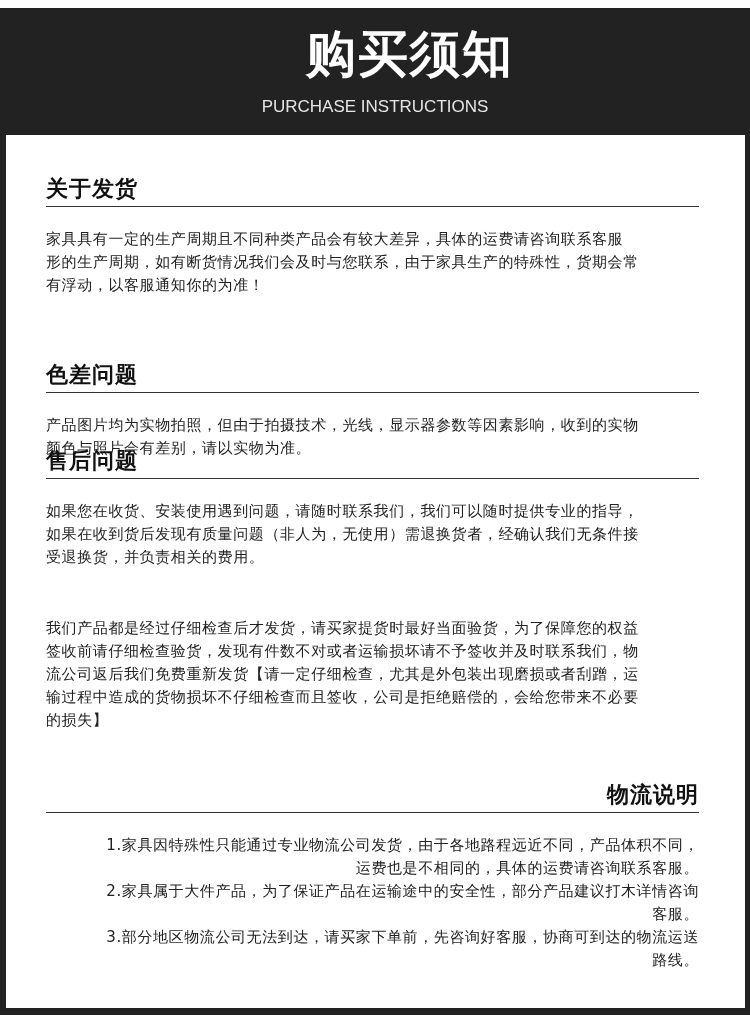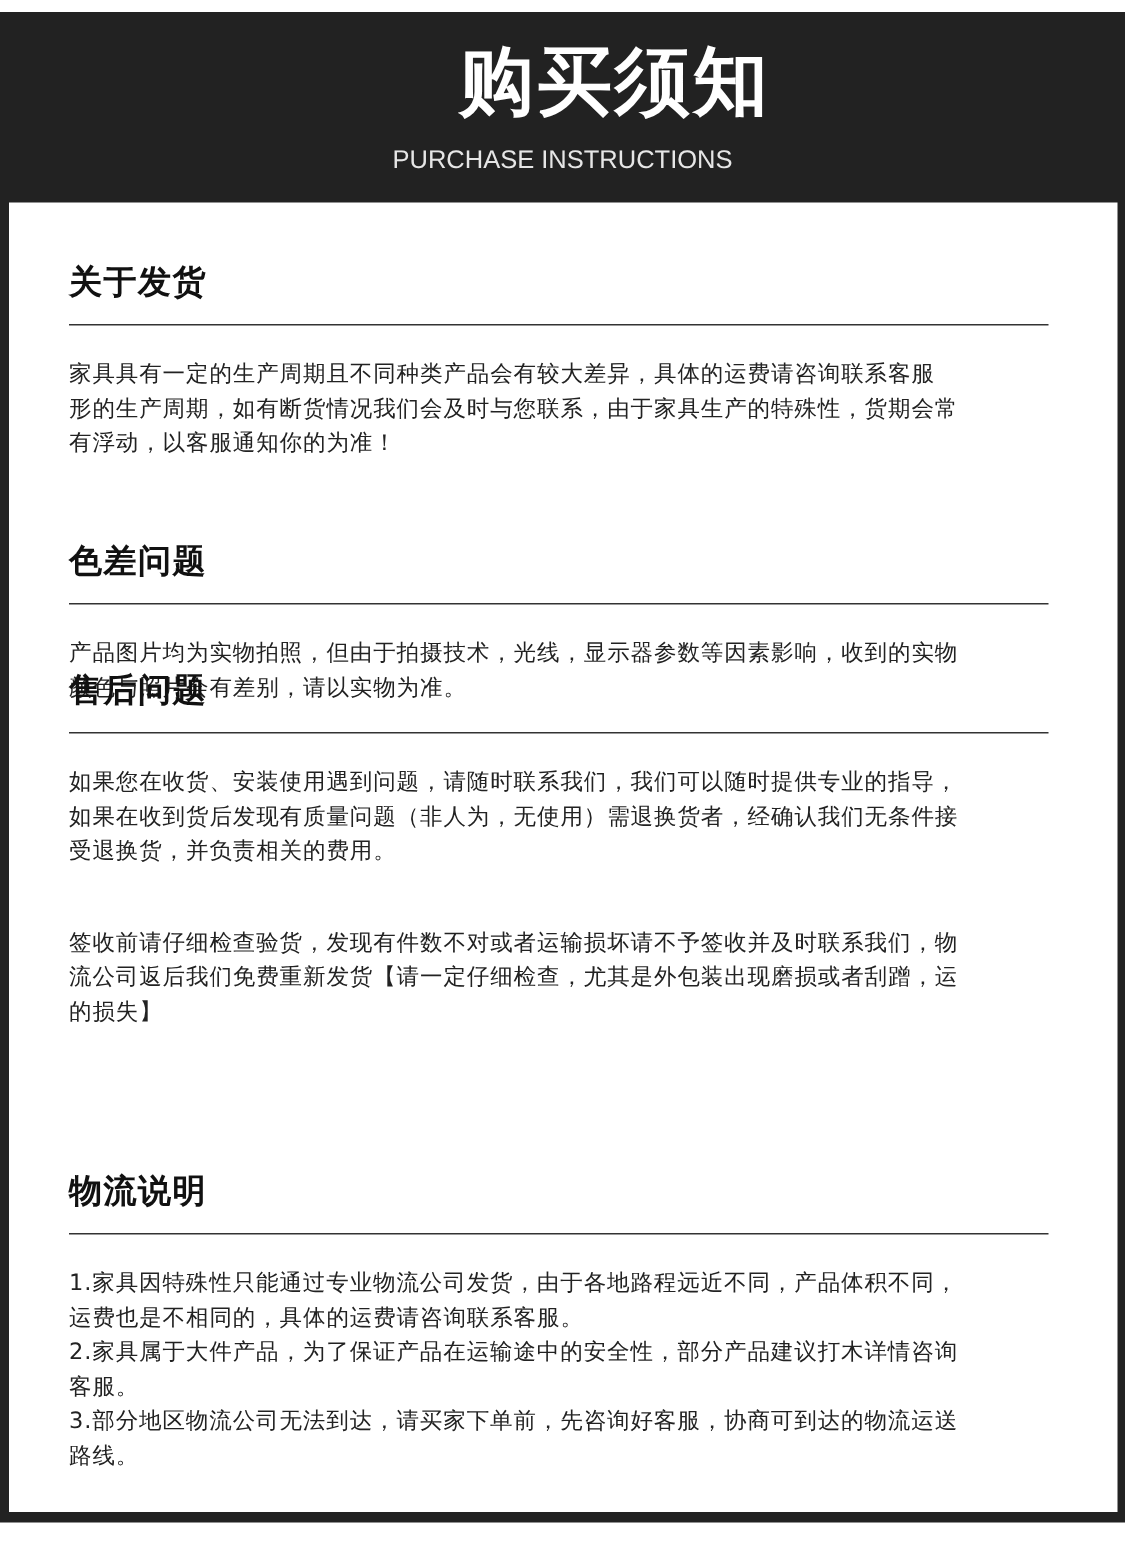--- a/index.html
+++ b/index.html
@@ -22,21 +22,21 @@
       color: #e6e6e6; font-size: 17px; line-height: 24px; letter-spacing: 0px;
       font-family: "Liberation Sans", sans-serif;
     }
     .panel {
       position: absolute; left: 6px; top: 135px; width: 739px; height: 873px;
       background: #ffffff;
     }
     .section { position: absolute; left: 40px; width: 653px; }
     .section-heading {
       font-size: 22px; font-weight: bold; color: #111111; line-height: 28px;
-      padding-bottom: 13px; border-bottom: 1.5px solid #333333;
+      padding-bottom: 3px; border-bottom: 1.5px solid #333333;
       font-family: "DejaVu Sans", sans-serif; letter-spacing: 1px;
     }
     .section-body {
       margin-top: 21px; color: #222222; font-size: 15px; line-height: 23px;
       font-family: "DejaVu Sans", sans-serif; letter-spacing: 0.6px;
     }
     .line { display: block; white-space: nowrap; }
   </style>
 </head>
 <body>
@@ -69,27 +69,29 @@
     <div class="section-heading">售后问题</div>
     <div class="section-body">
       <span class="line">如果您在收货、安装使用遇到问题，请随时联系我们，我们可以随时提供专业的指导，</span>
       <span class="line">如果在收到货后发现有质量问题（非人为，无使用）需退换货者，经确认我们无条件接</span>
       <span class="line">受退换货，并负责相关的费用。</span>
     </div>
   </div>
 
   <div class="section" style="top:461px;">
     <div class="section-body">
+      <span class="line">我们产品都是经过仔细检查后才发货，请买家提货时最好当面验货，为了保障您的权益</span>
       <span class="line">签收前请仔细检查验货，发现有件数不对或者运输损坏请不予签收并及时联系我们，物</span>
       <span class="line">流公司返后我们免费重新发货【请一定仔细检查，尤其是外包装出现磨损或者刮蹭，运</span>
+      <span class="line">输过程中造成的货物损坏不仔细检查而且签收，公司是拒绝赔偿的，会给您带来不必要</span>
       <span class="line">的损失】</span>
     </div>
   </div>
 
-  <div class="section" style="top:646px;">
+  <div class="section" style="top:646px;text-align:right;">
     <div class="section-heading">物流说明</div>
     <div class="section-body">
       <span class="line">1.家具因特殊性只能通过专业物流公司发货，由于各地路程远近不同，产品体积不同，</span>
       <span class="line">运费也是不相同的，具体的运费请咨询联系客服。</span>
       <span class="line">2.家具属于大件产品，为了保证产品在运输途中的安全性，部分产品建议打木详情咨询</span>
       <span class="line">客服。</span>
       <span class="line">3.部分地区物流公司无法到达，请买家下单前，先咨询好客服，协商可到达的物流运送</span>
       <span class="line">路线。</span>
     </div>
   </div>

